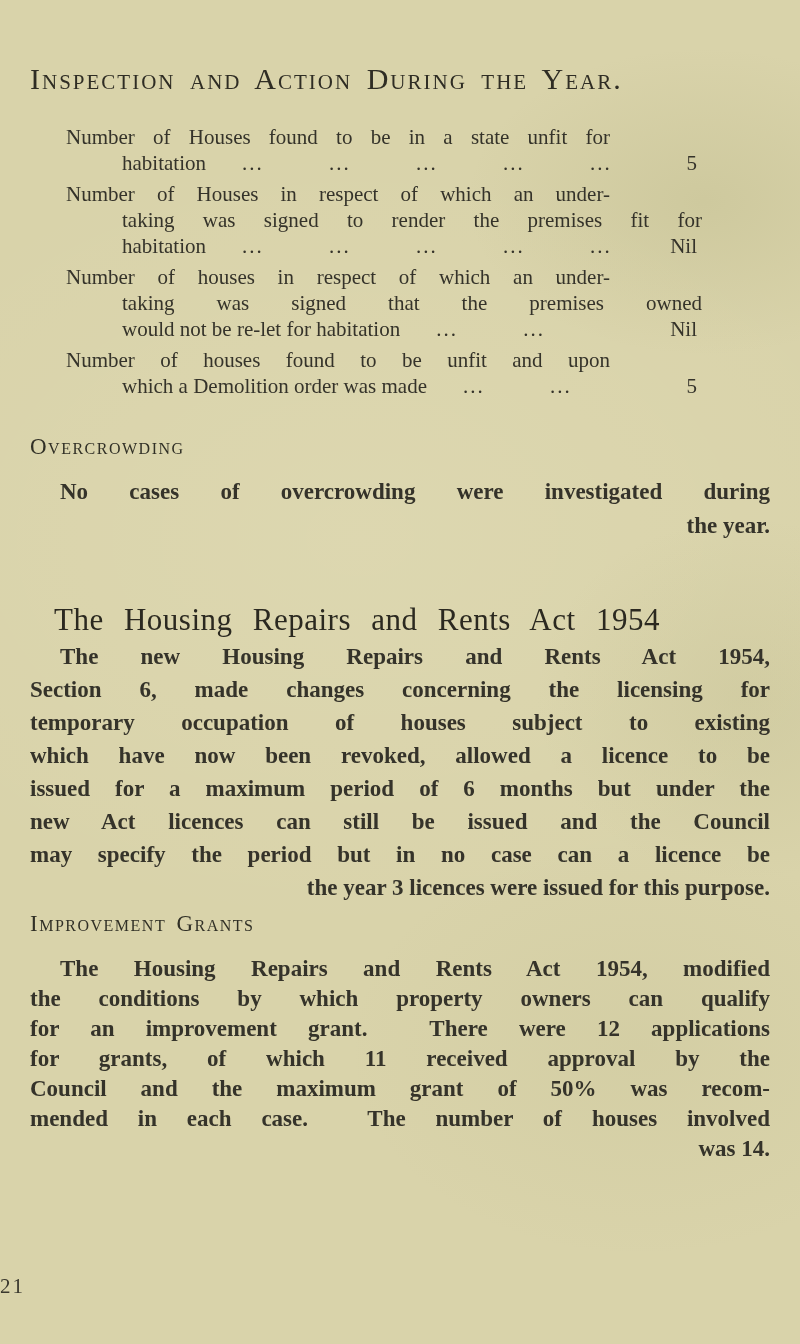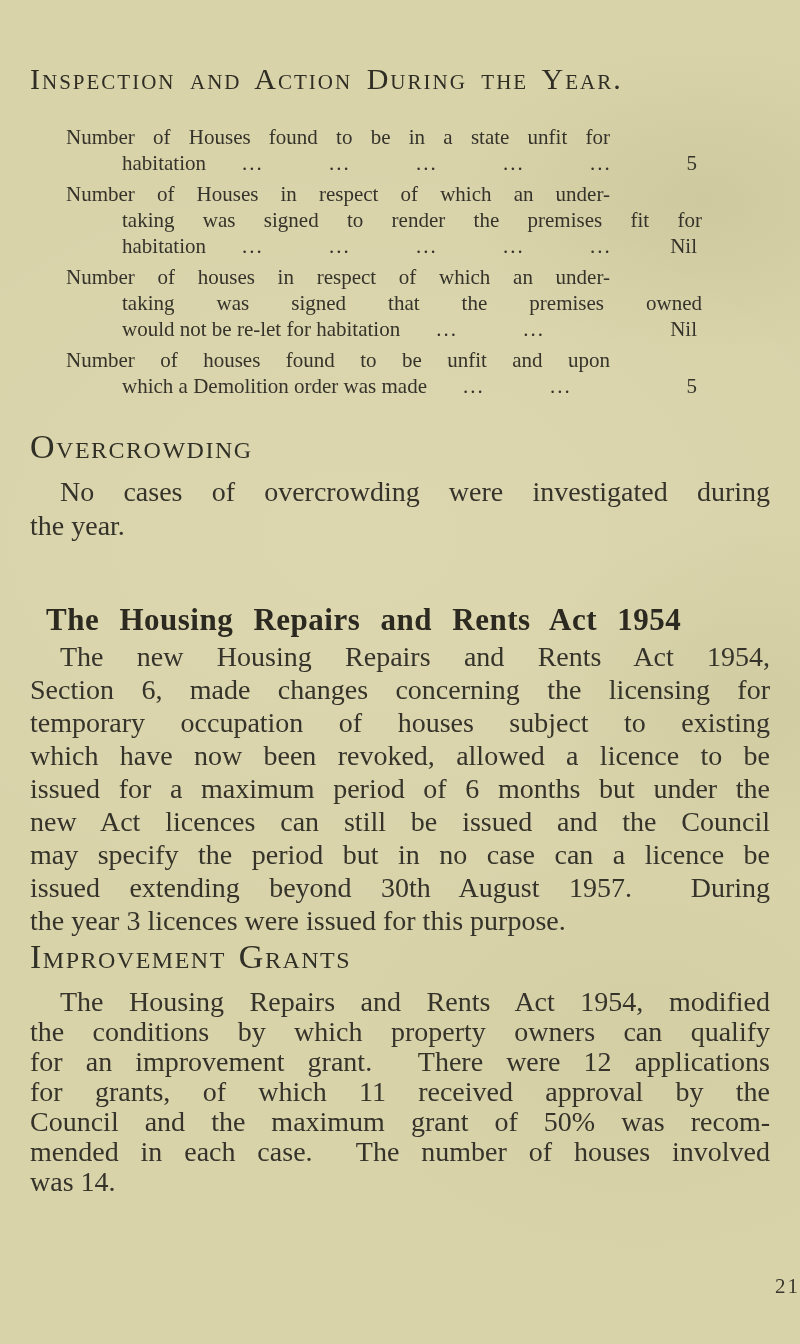--- a/index.html
+++ b/index.html
@@ -17,56 +17,56 @@
     font-family:"Liberation Serif","DejaVu Serif",serif;
   }
   .content { padding:0 30px; }
 
   .h1 {
     margin-top:62px; font-size:30px; line-height:34px;
     font-variant:small-caps; letter-spacing:2px; word-spacing:5px;
     white-space:nowrap; color:#2f2d24;
   }
   .h2 {
-    font-variant:small-caps; font-size:34px; line-height:32px;
+    font-variant:small-caps; font-size:23px; line-height:32px;
     letter-spacing:1.5px; word-spacing:3px; white-space:nowrap; color:#313026;
   }
   .h2-over { margin-top:32px; }
   .h2-act {
-    font-variant:normal; font-weight:bold; font-size:31px; line-height:38px;
-    margin-top:58px; margin-left:16px; letter-spacing:0.5px; word-spacing:12px;
+    font-variant:normal; font-weight:normal; font-size:31px; line-height:38px;
+    margin-top:58px; margin-left:24px; letter-spacing:0.5px; word-spacing:12px;
     white-space:nowrap; color:#2b2920;
   }
   .h2-imp { margin-top:4px; }
 
   
   .list { margin-top:28px; font-size:21px; }
   .item { margin-bottom:5px; position:relative; }
   .item .ln { line-height:26px; }
   .fl { margin-left:36px;  margin-right:160px; }
   .cl { margin-left:92px;  margin-right:68px; }
   .jl { text-align:justify; text-align-last:justify; }
   .lastln { margin-left:92px; position:relative; }
   .leader { margin-left:36px; letter-spacing:2px; }
   .value { position:absolute; right:73px; top:0; }
 
   
   .para { }
-  .para .ln { line-height:33px; font-size:28px; }
+  .para .ln { line-height:33px; font-size:23px;font-weight:bold; }
   .para1 { margin-top:12px; }
   .para1 .ln { line-height:34px; }
   .para2 { margin-top:1px; }
   .para3 { margin-top:14px; }
   .para3 .ln { line-height:30px; }
   .indent { text-indent:30px; }
-  .plain { text-align:left; }
+  .plain { text-align:right; }
 
   .pageno {
     position:absolute; top:1274px; left:0; right:0;
-    text-align:right; font-size:21px; letter-spacing:2px; color:#3a382e;
+    text-align:left; font-size:21px; letter-spacing:2px; color:#3a382e;
   }
 </style>
 </head>
 <body>
 
 <div class="page">
   <div class="content">
 
     <div class="h1">Inspection and Action During the Year.</div>
 
@@ -114,21 +114,20 @@
     <div class="h2-act">The Housing Repairs and Rents Act 1954</div>
 
     <div class="para para2">
       <div class="ln jl indent">The new Housing Repairs and Rents Act 1954,</div>
       <div class="ln jl">Section 6, made changes concerning the licensing for</div>
       <div class="ln jl">temporary occupation of houses subject to existing</div>
       <div class="ln jl">which have now been revoked, allowed a licence to be</div>
       <div class="ln jl">issued for a maximum period of 6 months but under the</div>
       <div class="ln jl">new Act licences can still be issued and the Council</div>
       <div class="ln jl">may specify the period but in no case can a licence be</div>
-      <div class="ln jl">issued extending beyond 30th August 1957.&nbsp; During</div>
       <div class="ln plain">the year 3 licences were issued for this purpose.</div>
     </div>
 
     <div class="h2 h2-imp">Improvement Grants</div>
 
     <div class="para para3">
       <div class="ln jl indent">The Housing Repairs and Rents Act 1954, modified</div>
       <div class="ln jl">the conditions by which property owners can qualify</div>
       <div class="ln jl">for an improvement grant.&nbsp; There were 12 applications</div>
       <div class="ln jl">for grants, of which 11 received approval by the</div>

